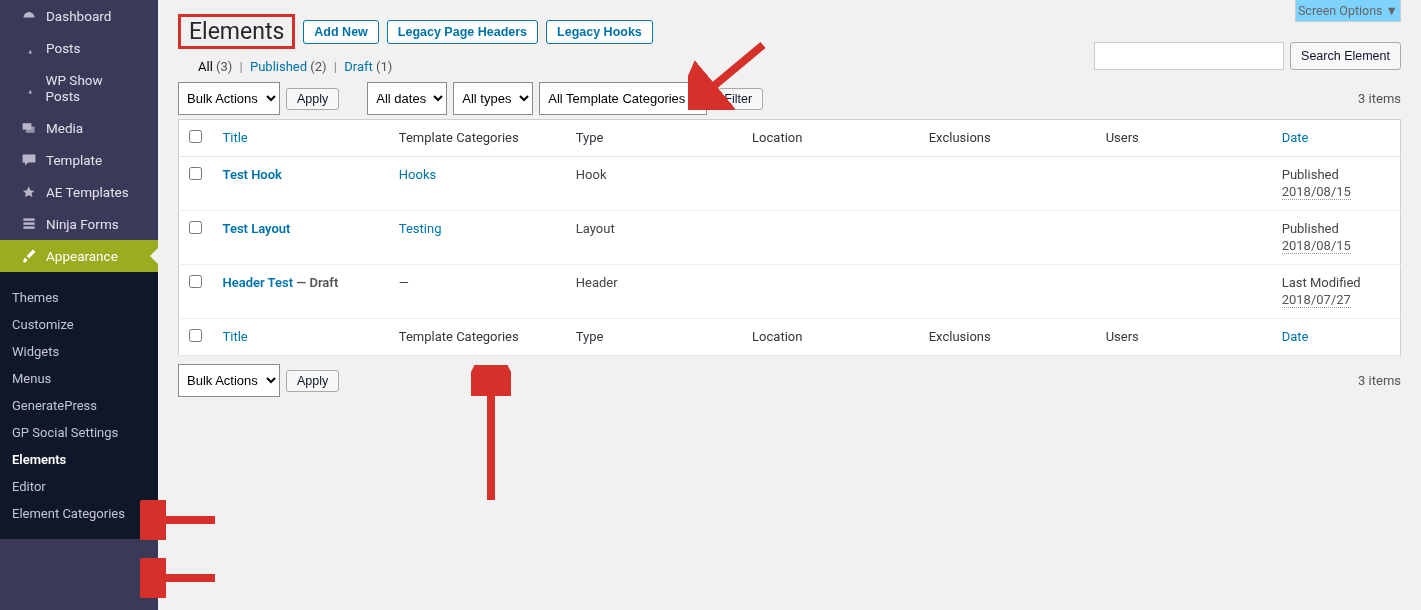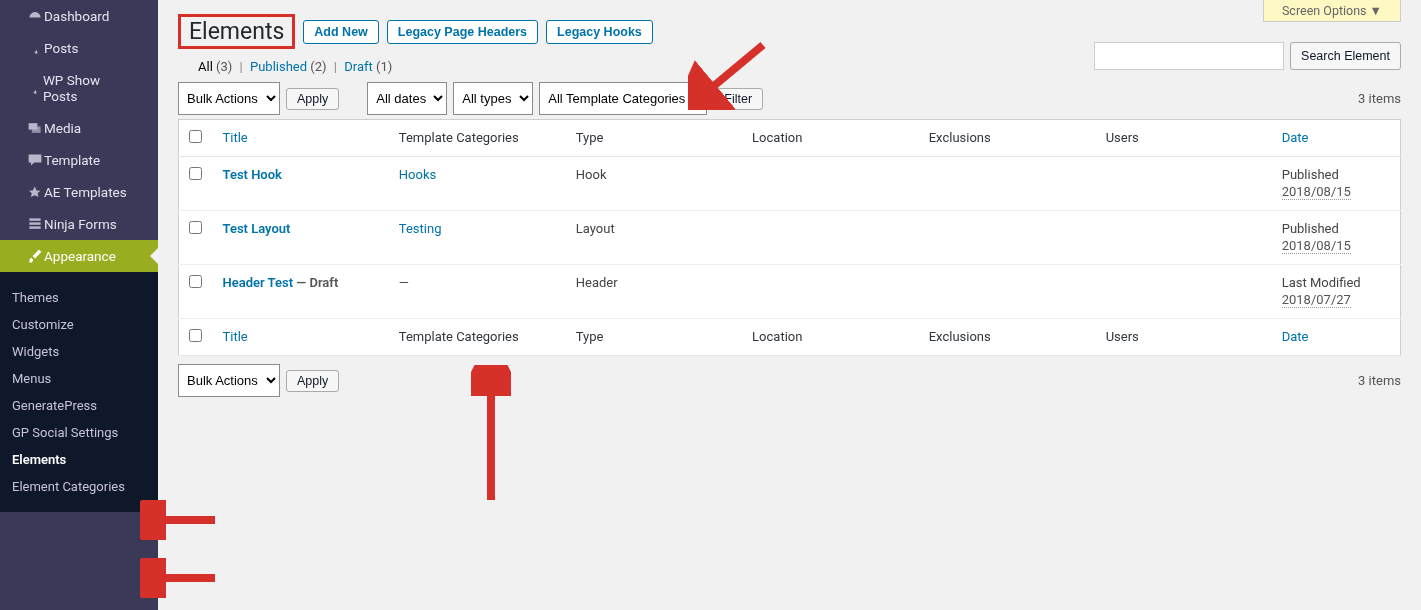--- a/index.html
+++ b/index.html
@@ -18,21 +18,22 @@
   .sidebar {
     width: 158px;
     background: #3b3958;
     color: #e4e2ef;
     flex: 0 0 158px;
     position: relative;
   }
   .side-item {
     display: flex;
     align-items: center;
-    padding: 8px 26px;
+    gap: 8px;
+    padding: 8px 20px;
     color: #e4e2ef;
     font-size: 13.5px;
     cursor: pointer;
     position: relative;
   }
   .side-item .icon {
     width: 18px;
     display: inline-flex;
     justify-content: center;
     color: #b9b6cc;
@@ -71,24 +72,24 @@
     flex: 1;
     padding: 10px 20px 20px 20px;
     position: relative;
     background: #f1f1f1;
   }
 
   .screen-options {
     position: absolute;
     top: 0;
     right: 20px;
-    background: #fef9c3;
+    background: #7dd3fc;
     border: 1px solid #ccc;
     border-top: none;
-    padding: 3px 18px;
+    padding: 3px 2px;
     font-size: 12.5px;
     color: #666;
   }
 
   .page-header {
     display: flex;
     align-items: center;
     gap: 8px;
     margin-top: 4px;
   }
@@ -288,20 +289,21 @@
   </div>
 
   <div class="submenu">
     <div class="sub-item">Themes</div>
     <div class="sub-item">Customize</div>
     <div class="sub-item">Widgets</div>
     <div class="sub-item">Menus</div>
     <div class="sub-item">GeneratePress</div>
     <div class="sub-item">GP Social Settings</div>
     <div class="sub-item bold">Elements</div>
+    <div class="sub-item">Editor</div>
     <div class="sub-item">Element Categories</div>
   </div>
 
 </div>
 
 <div class="content">
 
   <div class="screen-options">Screen Options ▼</div>
 
   <div class="page-header">

